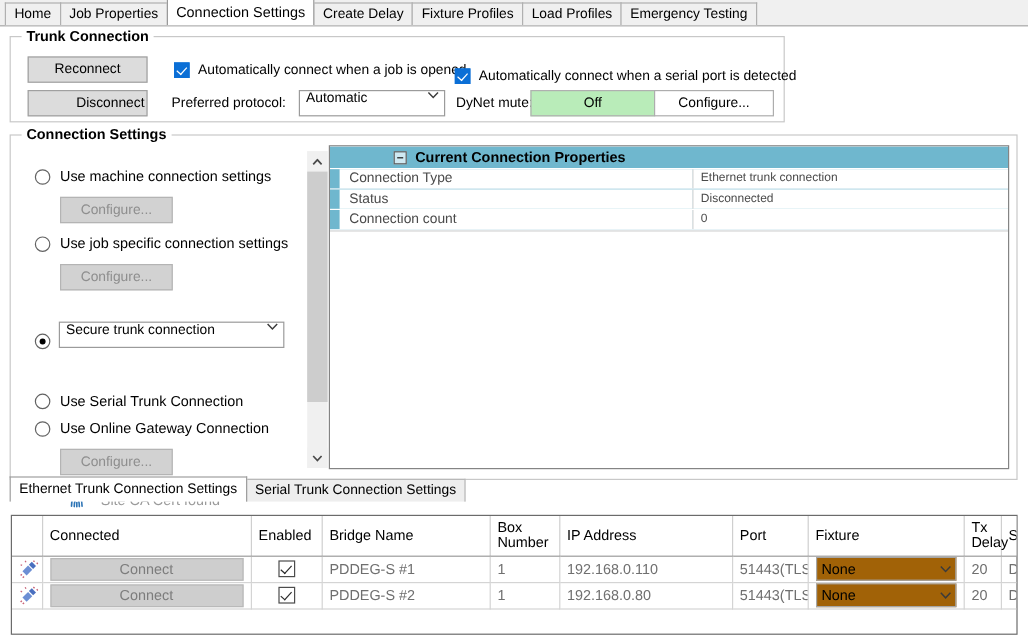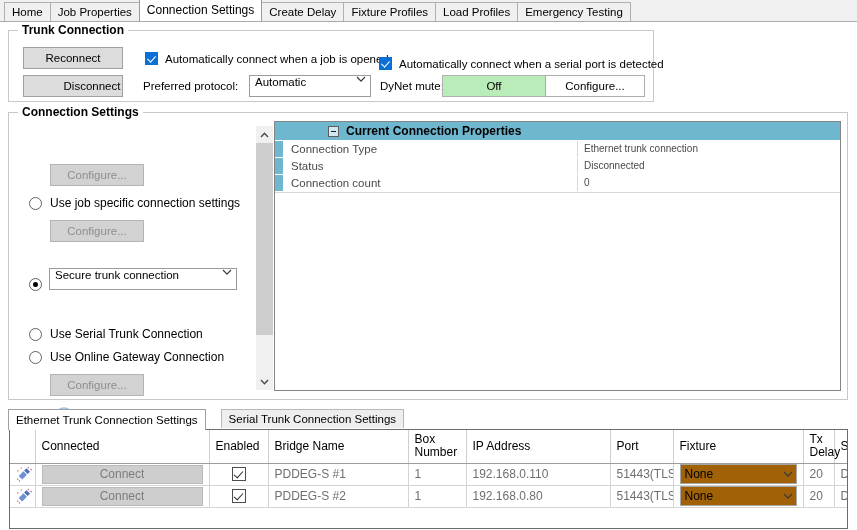--- a/index.html
+++ b/index.html
@@ -237,22 +237,22 @@
     height: 200px;
     border-top: 1px solid #d6d6d6;
   }
 
   
   #cert-row { position: absolute; left: 44px; top: 291px; display: flex; align-items: center; }
   #cert-label { margin-left: 9px; color: #9a9a9a; font-size: 12px; white-space: nowrap; }
 
   
   #bottom-tabstrip {
-    position: absolute; left: 8px; top: 409px; width: 841px; height: 21px;
-    display: flex; align-items: flex-start; gap: 16px;
+    position: absolute; left: 8px; top: 397px; width: 841px; height: 21px;
+    display: flex; align-items: flex-end;
   }
   .btab {
     height: 19px; line-height: 18px;
     padding: 0 7px;
     background: #eeeeee;
     border: 1px solid #b8b8b8;
     border-bottom: none;
     margin-right: -1px;
     font-size: 11.5px; color: #000;
     white-space: nowrap; cursor: default;
@@ -380,20 +380,24 @@
   </div>
 
   <div class="plainlabel" id="dynet-mute-label">DyNet mute:</div>
   <div id="dynet-mute-value">Off</div>
   <button class="winbtn light" id="dynet-configure-button">Configure...</button>
 </div>
 
 <div class="groupbox" id="connection-settings-group">
   <div class="gb-title">Connection Settings</div>
 
+  <div class="radiorow" style="left:20px; top:27px;">
+    <span class="radio"></span>
+    <span class="rlabel">Use machine connection settings</span>
+  </div>
   <div class="cfgbtn" style="left:41px; top:51px;">Configure...</div>
 
   <div class="radiorow" style="left:20px; top:83px;">
     <span class="radio"></span>
     <span class="rlabel">Use job specific connection settings</span>
   </div>
   <div class="cfgbtn" style="left:41px; top:107px;">Configure...</div>
 
   <div class="radiorow" style="left:20px; top:134px;margin-top:30px;">
     <span class="radio checked"></span>

